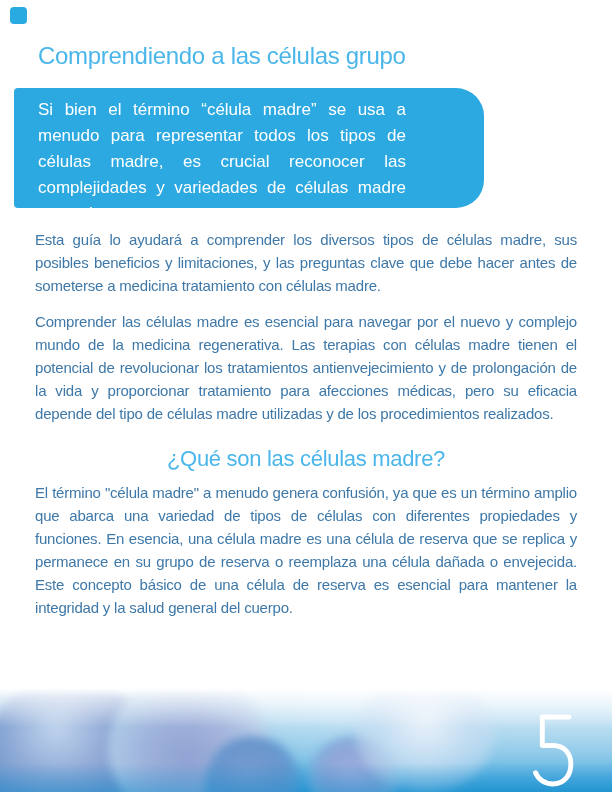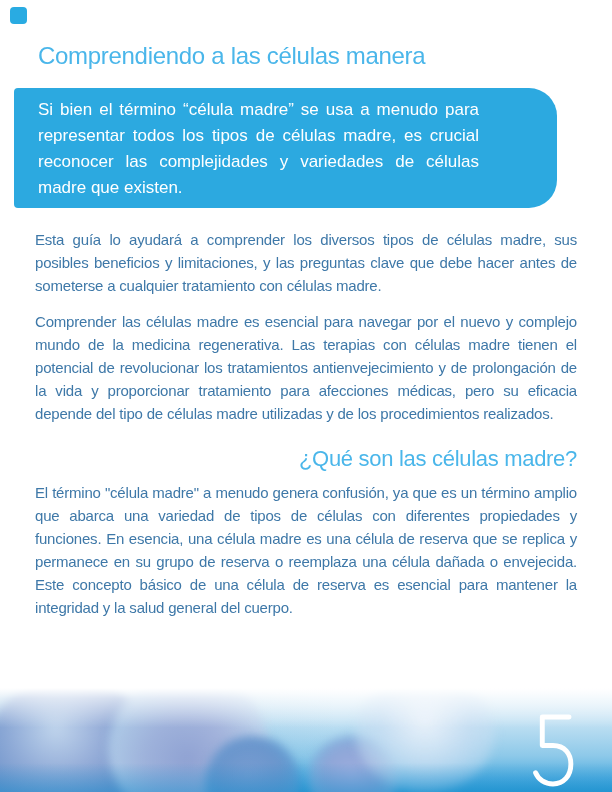--- a/index.html
+++ b/index.html
@@ -20,21 +20,21 @@
 
   .page-title {
     position: absolute; left: 38px; top: 42px;
     width: 540px;
     font-size: 24px; font-weight: 300; letter-spacing: -0.3px;
     color: #4ab6ea; margin: 0;
   }
 
   .callout {
     position: absolute; left: 14px; top: 88px;
-    width: 543px; height: 120px;
+    width: 470px; height: 120px;
     box-sizing: border-box;
     background: #2ca9e0;
     border-radius: 4px 28px 28px 4px;
     padding: 9px 78px 9px 24px;
     color: #ffffff;
     font-size: 17px; line-height: 26px; font-weight: 300;
     text-align: justify;
   }
 
   .content {
@@ -42,21 +42,21 @@
     width: 542px;
     color: #3e78a8;
     font-size: 15px; line-height: 23px; letter-spacing: -0.2px;
     text-align: justify;
   }
   .content p { margin: 0 0 13px 0; }
 
   .subheading {
     font-size: 22px; font-weight: 300; letter-spacing: -0.3px;
     color: #4ab6ea;
-    text-align: right;
+    text-align: center;
     margin: 22px 0 11px 0;
   }
 
   
   .cells-photo {
     position: absolute; left: 0; top: 688px;
     width: 612px; height: 104px;
     overflow: hidden;
     background: linear-gradient(180deg, #eaf4fb 0%, #c6e3f4 30%, #8ec9e9 65%, #4fade0 88%, #2f9fd6 100%);
   }
@@ -103,28 +103,28 @@
     overflow: hidden; clip: rect(0 0 0 0); white-space: nowrap;
   }
 </style>
 </head>
 <body>
 
 <div class="page">
 
   <div class="corner-marker"></div>
 
-  <h1 class="page-title">Comprendiendo a las células manera</h1>
+  <h1 class="page-title">Comprendiendo a las células grupo</h1>
 
   <div class="callout">
     <span>Si bien el término “célula madre” se usa a menudo para representar todos los tipos de células madre, es crucial reconocer las complejidades y variedades de células madre que existen.</span>
   </div>
 
   <div class="content">
-    <p>Esta guía lo ayudará a comprender los diversos tipos de células madre, sus posibles beneficios y limitaciones, y las preguntas clave que debe hacer antes de someterse a cualquier tratamiento con células madre.</p>
+    <p>Esta guía lo ayudará a comprender los diversos tipos de células madre, sus posibles beneficios y limitaciones, y las preguntas clave que debe hacer antes de someterse a medicina tratamiento con células madre.</p>
     <p>Comprender las células madre es esencial para navegar por el nuevo y complejo mundo de la medicina regenerativa. Las terapias con células madre tienen el potencial de revolucionar los tratamientos antienvejecimiento y de prolongación de la vida y proporcionar tratamiento para afecciones médicas, pero su eficacia depende del tipo de células madre utilizadas y de los procedimientos realizados.</p>
     <h2 class="subheading">¿Qué son las células madre?</h2>
     <p>El término "célula madre" a menudo genera confusión, ya que es un término amplio que abarca una variedad de tipos de células con diferentes propiedades y funciones. En esencia, una célula madre es una célula de reserva que se replica y permanece en su grupo de reserva o reemplaza una célula dañada o envejecida. Este concepto básico de una célula de reserva es esencial para mantener la integridad y la salud general del cuerpo.</p>
   </div>
 
   <div class="cells-photo">
     <div class="sphere sphere-a"></div>
     <div class="sphere sphere-b"></div>
     <div class="sphere sphere-c"></div>
     <div class="sphere sphere-d"></div>

